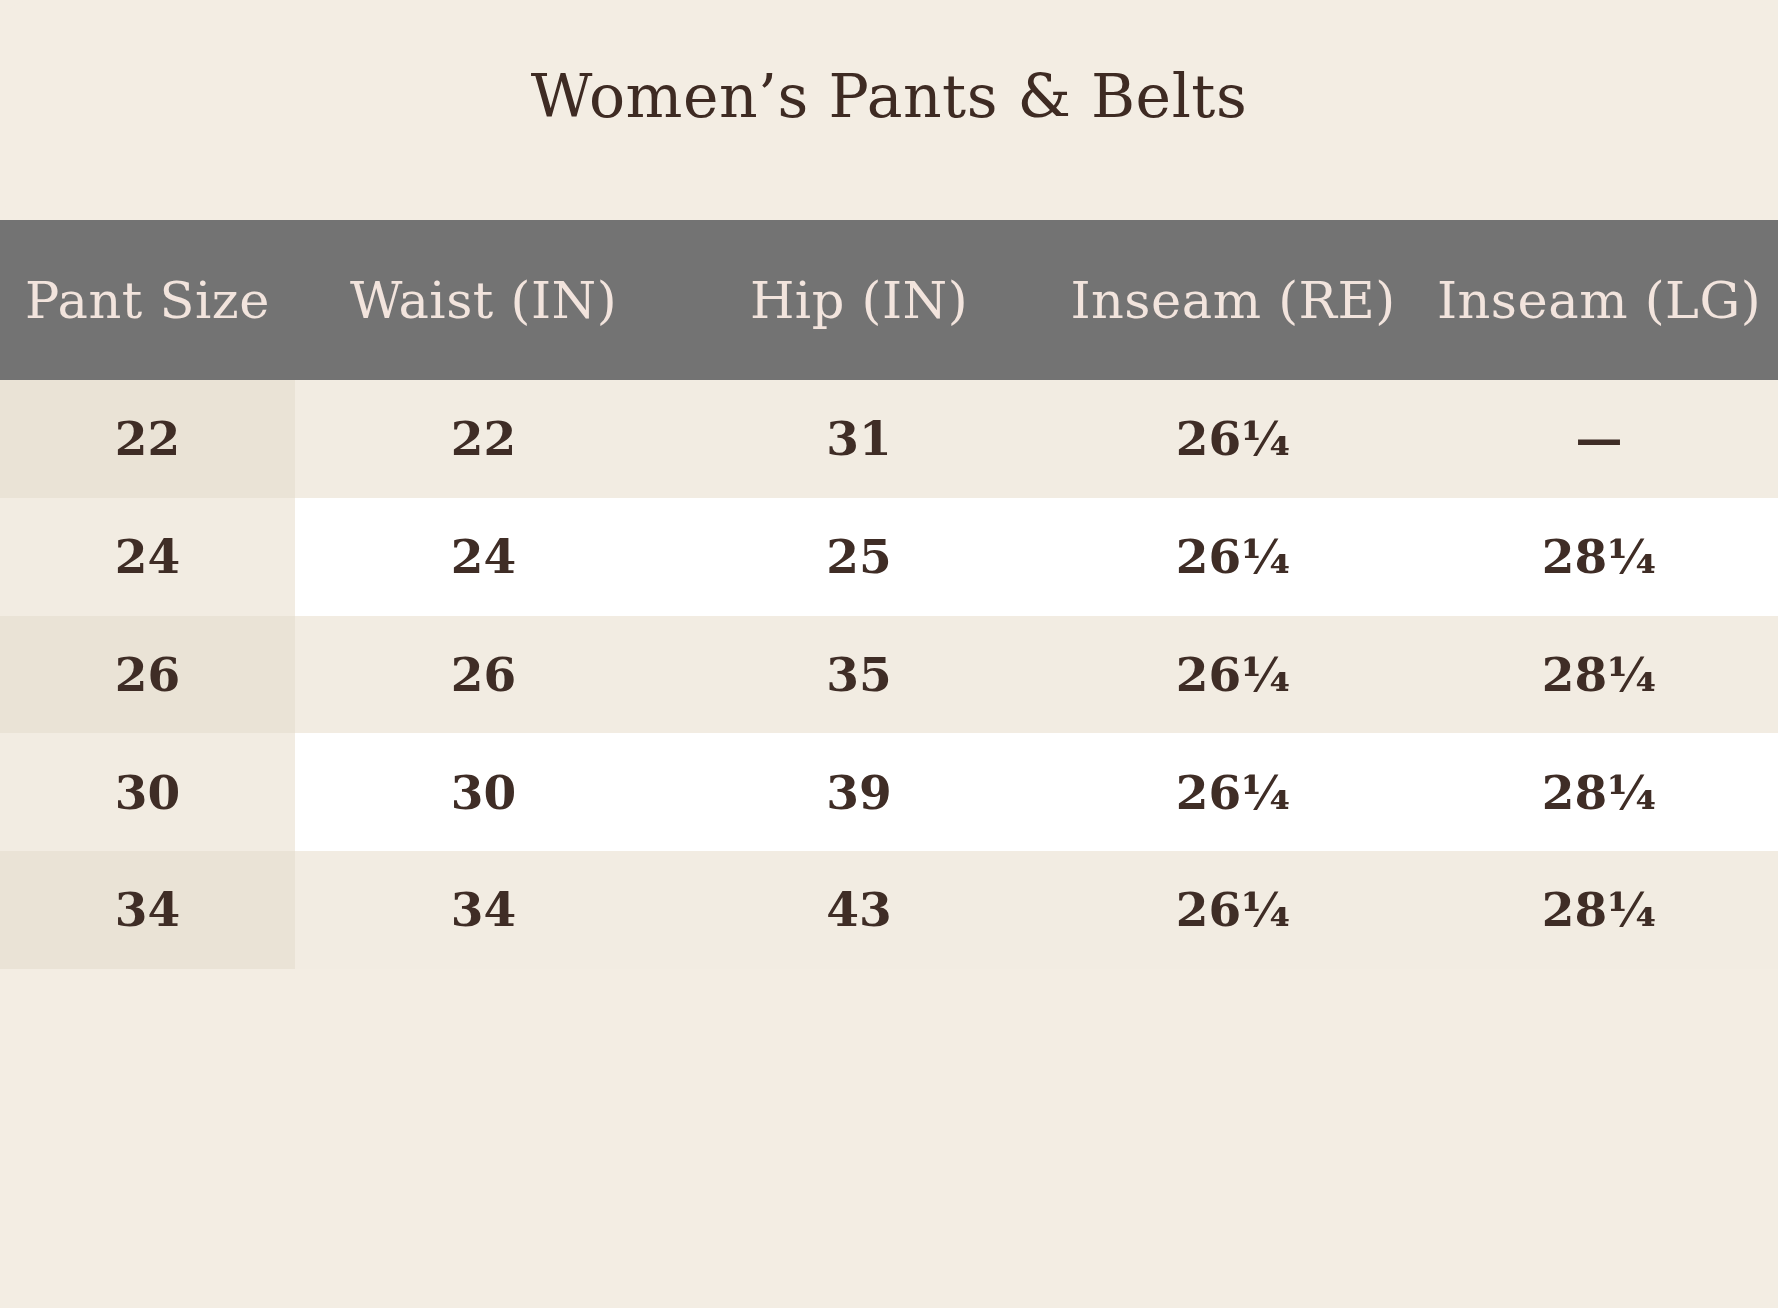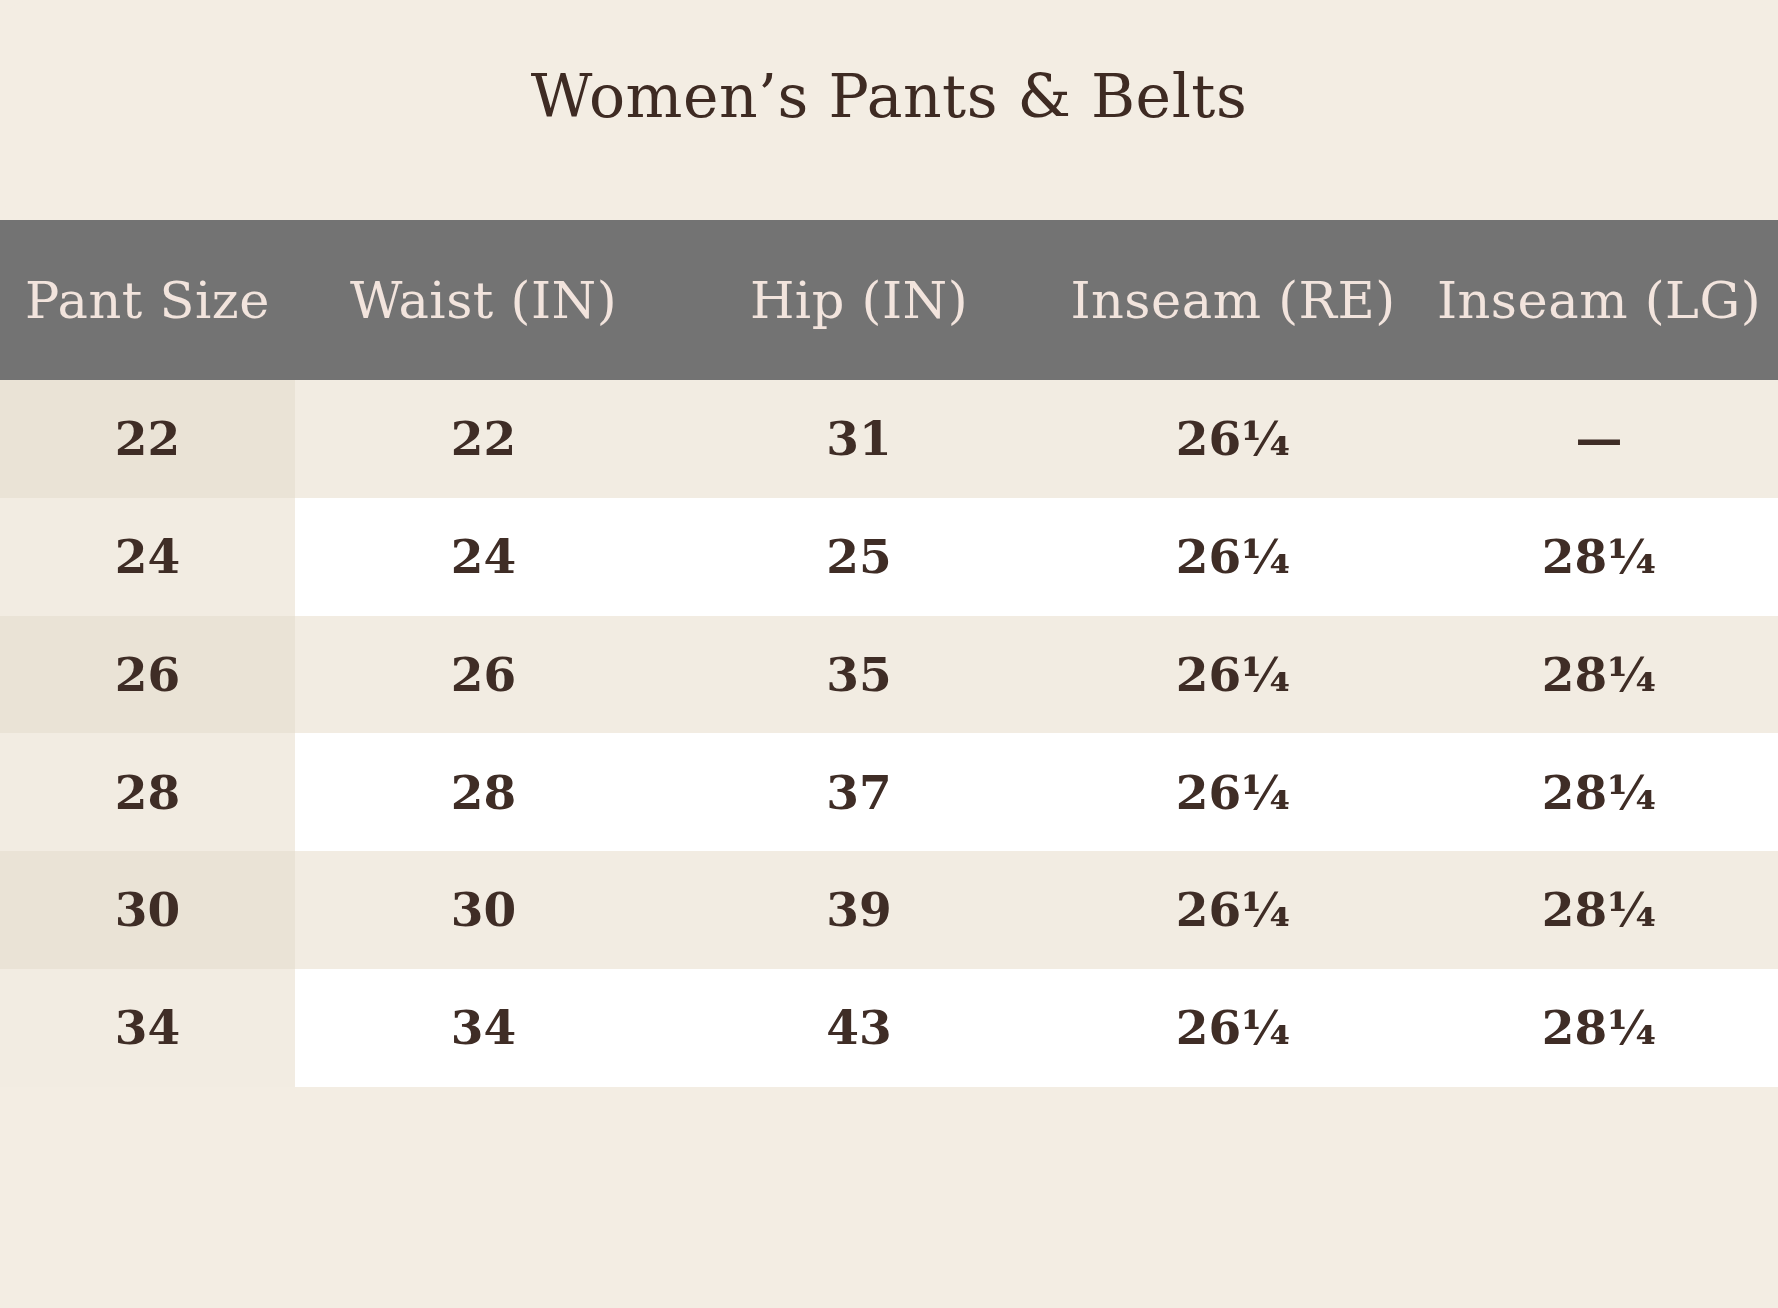--- a/index.html
+++ b/index.html
@@ -109,27 +109,20 @@
         <td>28¼</td>
       </tr>
       <tr>
         <td>26</td>
         <td>26</td>
         <td>35</td>
         <td>26¼</td>
         <td>28¼</td>
       </tr>
       <tr>
-        <td>28</td>
-        <td>28</td>
-        <td>37</td>
-        <td>26¼</td>
-        <td>28¼</td>
-      </tr>
-      <tr>
         <td>30</td>
         <td>30</td>
         <td>39</td>
         <td>26¼</td>
         <td>28¼</td>
       </tr>
       <tr>
         <td>34</td>
         <td>34</td>
         <td>43</td>

